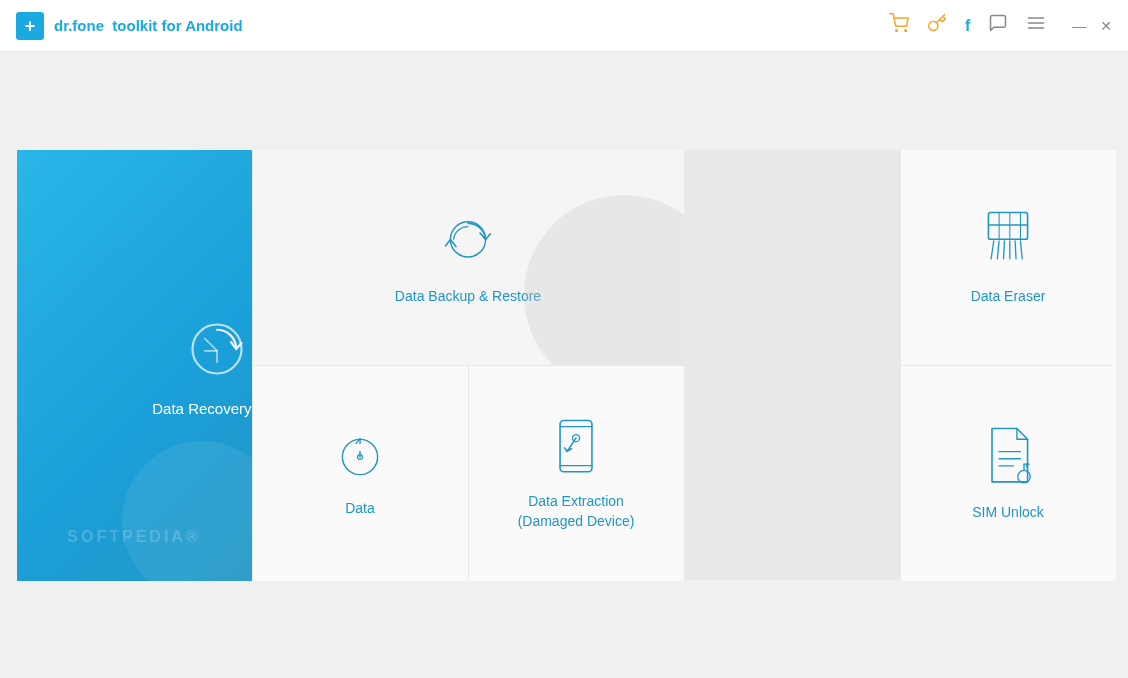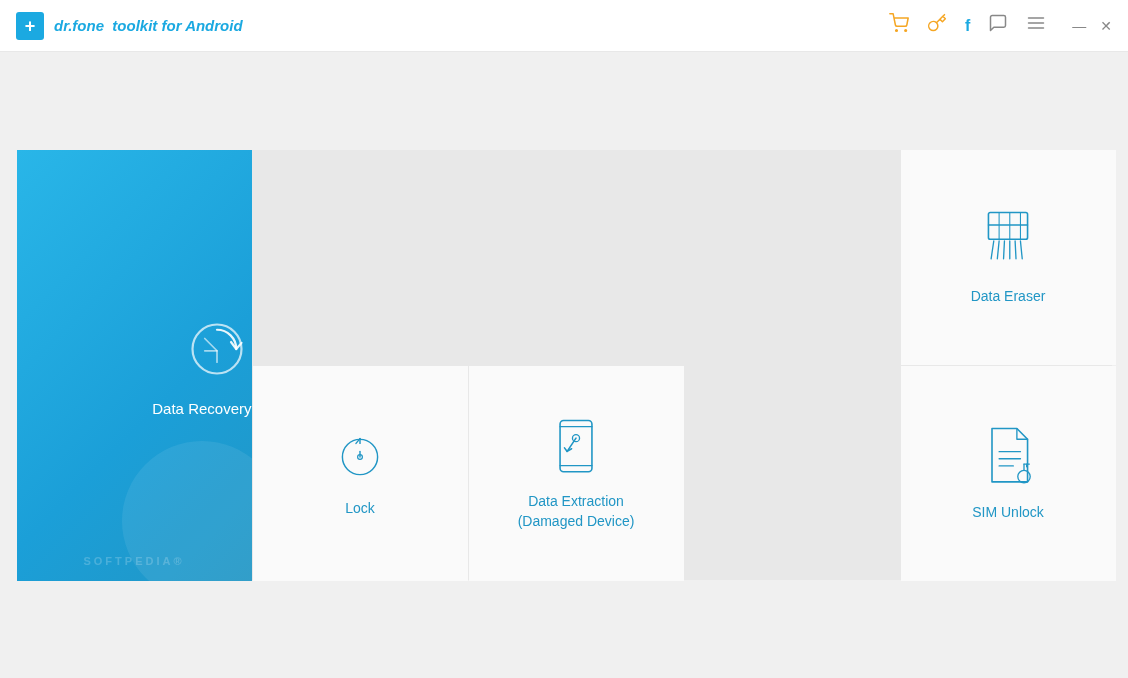--- a/index.html
+++ b/index.html
@@ -43,21 +43,20 @@
       line-height: 1;
     }
     .app-name {
       font-size: 15px;
       color: #555;
       font-weight: 400;
     }
     .app-name span {
       color: #1ba9e1;
       font-weight: 600;
-      font-style: italic;
     }
     .titlebar-right {
       display: flex;
       align-items: center;
       gap: 18px;
     }
     .titlebar-icon {
       color: #f5a623;
       font-size: 18px;
       cursor: pointer;
@@ -191,23 +190,23 @@
       stroke-linejoin: round;
     }
     svg.white-icon {
       stroke: rgba(255,255,255,0.9);
     }
 
     .softpedia-watermark {
       position: absolute;
       left: 50%;
       transform: translateX(-50%);
-      bottom: 14px;
+      bottom: 35px;
       color: rgba(255,255,255,0.2);
-      font-size: 11px;
+      font-size: 16px;
       letter-spacing: 3px;
       font-weight: bold;
       white-space: nowrap;
     }
   </style>
 </head>
 <body>
 
 <div class="titlebar">
   <div class="titlebar-left">
@@ -260,30 +259,40 @@
         <circle cx="40" cy="40" r="28" stroke="rgba(255,255,255,0.7)" stroke-width="2.5" fill="none"></circle>
         <path d="M40 18 A22 22 0 0 1 62 40" stroke="rgba(255,255,255,0.9)" stroke-width="2.5" fill="none"></path>
         <path d="M56 32 L62 40 L68 33" stroke="rgba(255,255,255,0.9)" stroke-width="2.5" fill="none"></path>
         <path d="M26 28 L40 42 L40 55" stroke="rgba(255,255,255,0.6)" stroke-width="2" fill="none"></path>
         <line x1="26" y1="42" x2="40" y2="42" stroke="rgba(255,255,255,0.6)" stroke-width="2"></line>
       </svg>
       <span class="card-label-white">Data Recovery</span>
       <div class="softpedia-watermark">SOFTPEDIA®</div>
     </div>
 
+    <div class="card card-backup" style="grid-column:2/4; grid-row:1/2;">
+      <svg width="64" height="64" viewBox="0 0 80 80">
+        <circle cx="40" cy="38" r="22" stroke="#2196c5" stroke-width="1.8" fill="none"></circle>
+        <path d="M40 18 A22 22 0 0 1 62 38" stroke="#2196c5" stroke-width="2" fill="none"></path>
+        <path d="M55 30 L62 38 L68 31" stroke="#2196c5" stroke-width="2" fill="none"></path>
+        <path d="M40 22 A18 18 0 0 0 22 38" stroke="#2196c5" stroke-width="1.5" fill="none"></path>
+        <path d="M25 47 L18 38 L12 46" stroke="#2196c5" stroke-width="2" fill="none"></path>
+      </svg>
+      <span class="card-label">Data Backup &amp; Restore</span>
+    </div>
 
     <div class="card" style="grid-column:2/3; grid-row:2/3;">
       <svg width="56" height="56" viewBox="0 0 70 70">
         <circle cx="35" cy="35" r="22" stroke="#2196c5" stroke-width="1.8" fill="none"></circle>
         <line x1="35" y1="18" x2="35" y2="12" stroke="#2196c5" stroke-width="1.8"></line>
         <line x1="35" y1="12" x2="30" y2="18" stroke="#2196c5" stroke-width="1.8"></line>
         <line x1="35" y1="35" x2="35" y2="28" stroke="#2196c5" stroke-width="1.8"></line>
         <circle cx="35" cy="35" r="3" stroke="#2196c5" stroke-width="1.5" fill="none"></circle>
       </svg>
-      <span class="card-label">Lock</span>
+      <span class="card-label">Data</span>
     </div>
 
     <div class="card" style="grid-column:3/4; grid-row:2/3;">
       <svg width="56" height="62" viewBox="0 0 60 70">
 
         <rect x="12" y="5" width="36" height="58" rx="4" ry="4" stroke="#2196c5" stroke-width="1.8" fill="none"></rect>
         <line x1="12" y1="12" x2="48" y2="12" stroke="#2196c5" stroke-width="1.5"></line>
         <line x1="12" y1="56" x2="48" y2="56" stroke="#2196c5" stroke-width="1.5"></line>
 
         <path d="M30 25 L20 40" stroke="#2196c5" stroke-width="1.8" fill="none"></path>

